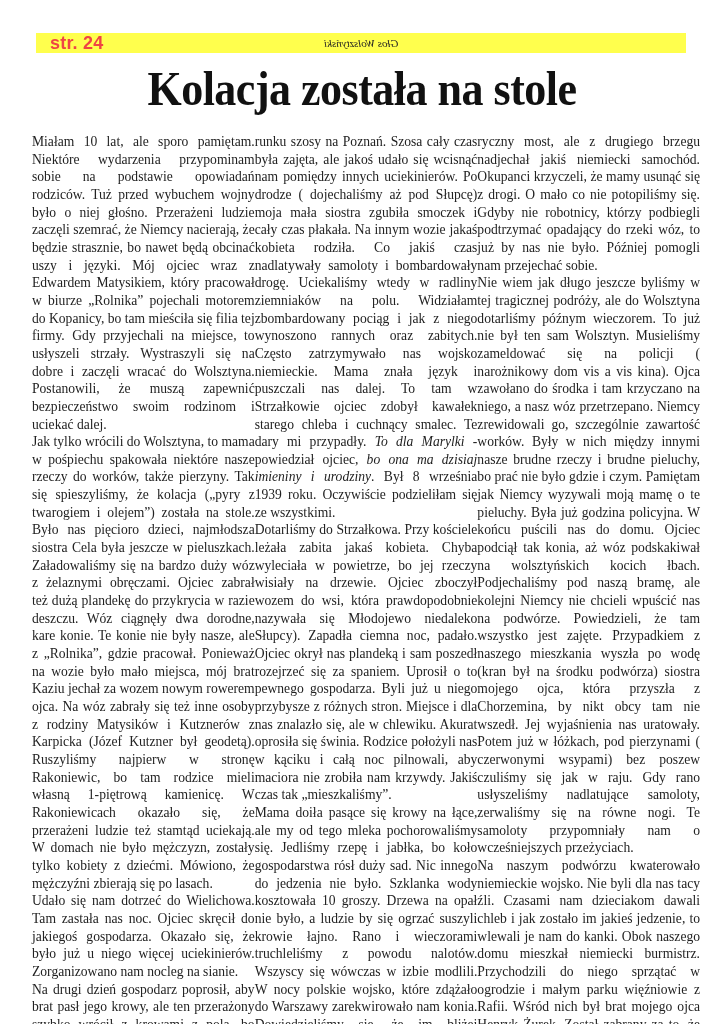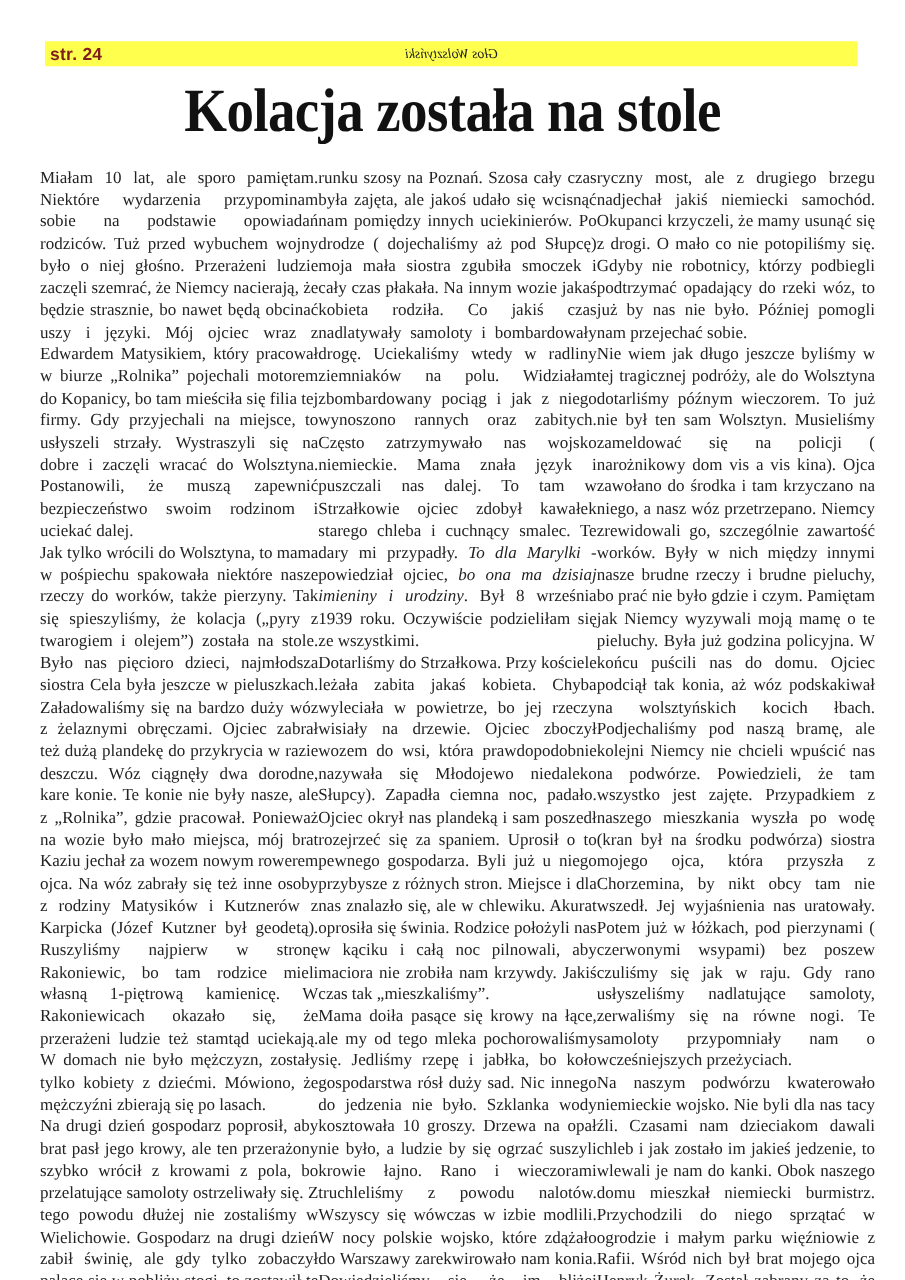--- a/index.html
+++ b/index.html
@@ -3,22 +3,22 @@
   <meta charset="utf-8">
   <style>
     html, body { margin: 0; padding: 0; background: #ffffff; }
     body { width: 724px; height: 1024px; position: relative; overflow: hidden; }
     .page { position: absolute; left: 0; top: 0; width: 724px; height: 1024px; background: #fff; }
     .header-bar {
       position: absolute; left: 36px; top: 33px; width: 650px; height: 20px;
       background: #ffff4d; display: flex; align-items: center;
     }
     .page-num {
-      font-family: "Liberation Sans", sans-serif; font-weight: bold; font-size: 14px;
-      color: #7f1d1d; margin-left: 4px; letter-spacing: 0.2px;
+      font-family: "Liberation Sans", sans-serif; font-weight: bold; font-size: 18px;
+      color: #ef4444; margin-left: 14px; letter-spacing: 0.2px;
     }
     .masthead {
       position: absolute; left: 0; right: 0; text-align: center;
       font-family: "Liberation Serif", serif; font-style: italic; font-size: 11px; color: #222;
     }
     .masthead span { display: inline-block; transform: scaleX(-1); }
     .headline {
       position: absolute; left: 0; width: 724px; top: 60px; text-align: center;
       font-family: "Liberation Serif", serif; font-weight: bold; font-size: 44px;
       color: #111; letter-spacing: -0.5px; transform: scaleY(1.12); transform-origin: top center;
@@ -45,20 +45,21 @@
       <span>Głos Wolsztyński</span>
     </div>
   </div>
 
   <h1 class="headline">Kolacja została na stole</h1>
 
   <div class="columns">
     <div class="col">
       <p>Miałam 10 lat, ale sporo pamiętam. Niektóre wydarzenia przypominam sobie na podstawie opowiadań rodziców. Tuż przed wybuchem wojny było o niej głośno. Przerażeni ludzie zaczęli szemrać, że Niemcy nacierają, że będzie strasznie, bo nawet będą obcinać uszy i języki. Mój ojciec wraz z Edwardem Matysikiem, który pracował w biurze „Rolnika” pojechali motorem do Kopanicy, bo tam mieściła się filia tej firmy. Gdy przyjechali na miejsce, to usłyszeli strzały. Wystraszyli się na dobre i zaczęli wracać do Wolsztyna. Postanowili, że muszą zapewnić bezpieczeństwo swoim rodzinom i uciekać dalej.</p>
       <p>Jak tylko wrócili do Wolsztyna, to mama w pośpiechu spakowała niektóre nasze rzeczy do worków, także pierzyny. Tak się spieszyliśmy, że kolacja („pyry z twarogiem i olejem”) została na stole. Było nas pięcioro dzieci, najmłodsza siostra Cela była jeszcze w pieluszkach. Załadowaliśmy się na bardzo duży wóz z żelaznymi obręczami. Ojciec zabrał też dużą plandekę do przykrycia w razie deszczu. Wóz ciągnęły dwa dorodne, kare konie. Te konie nie były nasze, ale z „Rolnika”, gdzie pracował. Ponieważ na wozie było mało miejsca, mój brat Kaziu jechał za wozem nowym rowerem ojca. Na wóz zabrały się też inne osoby z rodziny Matysików i Kutznerów z Karpicka (Józef Kutzner był geodetą). Ruszyliśmy najpierw w stronę Rakoniewic, bo tam rodzice mieli własną 1-piętrową kamienicę. W Rakoniewicach okazało się, że przerażeni ludzie też stamtąd uciekają. W domach nie było mężczyzn, zostały tylko kobiety z dziećmi. Mówiono, że mężczyźni zbierają się po lasach.</p>
+      <p>Udało się nam dotrzeć do Wielichowa. Tam zastała nas noc. Ojciec skręcił do jakiegoś gospodarza. Okazało się, że było już u niego więcej uciekinierów. Zorganizowano nam nocleg na sianie.</p>
       <p>Na drugi dzień gospodarz poprosił, aby brat pasł jego krowy, ale ten przerażony szybko wrócił z krowami z pola, bo przelatujące samoloty ostrzeliwały się. Z tego powodu dłużej nie zostaliśmy w Wielichowie. Gospodarz na drugi dzień zabił świnię, ale gdy tylko zobaczył palące się w pobliżu stogi, to zostawił tę świnię wiszącą na drabinie i zaczęliśmy uciekać dalej. Ruszyliśmy w kie-</p>
     </div>
     <div class="col">
       <p><span>runku szosy na Poznań. Szosa cały czas była zajęta, ale jakoś udało się wcisnąć nam pomiędzy innych uciekinierów. Po drodze ( dojechaliśmy aż pod Słupcę) moja mała siostra zgubiła smoczek i cały czas płakała. Na innym wozie jakaś kobieta rodziła. Co jakiś czas nadlatywały samoloty i bombardowały drogę. Uciekaliśmy wtedy w radliny ziemniaków na polu. Widziałam zbombardowany pociąg i jak z niego wynoszono rannych oraz zabitych. Często zatrzymywało nas wojsko niemieckie. Mama znała język i puszczali nas dalej. To tam w Strzałkowie ojciec zdobył kawałek starego chleba i cuchnący smalec. Te dary mi przypadły.</span> <em>To dla Marylki</em> <span>-powiedział ojciec,</span> <em>bo ona ma dzisiaj imieniny i urodziny</em><span>. Był 8 września 1939 roku. Oczywiście podzieliłam się ze wszystkimi.</span></p>
       <p>Dotarliśmy do Strzałkowa. Przy kościele leżała zabita jakaś kobieta. Chyba wyleciała w powietrze, bo jej rzeczy wisiały na drzewie. Ojciec zboczył wozem do wsi, która prawdopodobnie nazywała się Młodojewo niedaleko Słupcy). Zapadła ciemna noc, padało. Ojciec okrył nas plandeką i sam poszedł rozejrzeć się za spaniem. Uprosił o to pewnego gospodarza. Byli już u niego przybysze z różnych stron. Miejsce i dla nas znalazło się, ale w chlewiku. Akurat oprosiła się świnia. Rodzice położyli nas w kąciku i całą noc pilnowali, aby maciora nie zrobiła nam krzywdy. Jakiś czas tak „mieszkaliśmy”.</p>
       <p>Mama doiła pasące się krowy na łące, ale my od tego mleka pochorowaliśmy się. Jedliśmy rzepę i jabłka, bo koło gospodarstwa rósł duży sad. Nic innego do jedzenia nie było. Szklanka wody kosztowała 10 groszy. Drzewa na opał nie było, a ludzie by się ogrzać suszyli krowie łajno. Rano i wieczorami truchleliśmy z powodu nalotów. Wszyscy się wówczas w izbie modlili. W nocy polskie wojsko, które zdążało do Warszawy zarekwirowało nam konia. Dowiedzieliśmy się, że im bliżej Warszawy tym jest gorzej i niebezpieczniej, no i rodzice postanowili wracać ( bez konia i bez roweru, bo również się komuś „przydał”). Przez Wartę przejeżdżaliśmy po zniszczonym moście. Pamiętam deski i drewniane bale. Ojciec wjechał wozem na ten prowizo-</p>
     </div>
     <div class="col">
       <p>ryczny most, ale z drugiego brzegu nadjechał jakiś niemiecki samochód. Okupanci krzyczeli, że mamy usunąć się z drogi. O mało co nie potopiliśmy się. Gdyby nie robotnicy, którzy podbiegli podtrzymać opadający do rzeki wóz, to już by nas nie było. Później pomogli nam przejechać sobie.</p>
       <p>Nie wiem jak długo jeszcze byliśmy w tej tragicznej podróży, ale do Wolsztyna dotarliśmy późnym wieczorem. To już nie był ten sam Wolsztyn. Musieliśmy zameldować się na policji ( narożnikowy dom vis a vis kina). Ojca zawołano do środka i tam krzyczano na niego, a nasz wóz przetrzepano. Niemcy zrewidowali go, szczególnie zawartość worków. Były w nich między innymi nasze brudne rzeczy i brudne pieluchy, bo prać nie było gdzie i czym. Pamiętam jak Niemcy wyzywali moją mamę o te pieluchy. Była już godzina policyjna. W końcu puścili nas do domu. Ojciec podciął tak konia, aż wóz podskakiwał na wolsztyńskich kocich łbach. Podjechaliśmy pod naszą bramę, ale kolejni Niemcy nie chcieli wpuścić nas na podwórze. Powiedzieli, że tam wszystko jest zajęte. Przypadkiem z naszego mieszkania wyszła po wodę (kran był na środku podwórza) siostra mojego ojca, która przyszła z Chorzemina, by nikt obcy tam nie wszedł. Jej wyjaśnienia nas uratowały. Potem już w łóżkach, pod pierzynami ( czerwonymi wsypami) bez poszew czuliśmy się jak w raju. Gdy rano usłyszeliśmy nadlatujące samoloty, zerwaliśmy się na równe nogi. Te samoloty przypomniały nam o wcześniejszych przeżyciach.</p>

